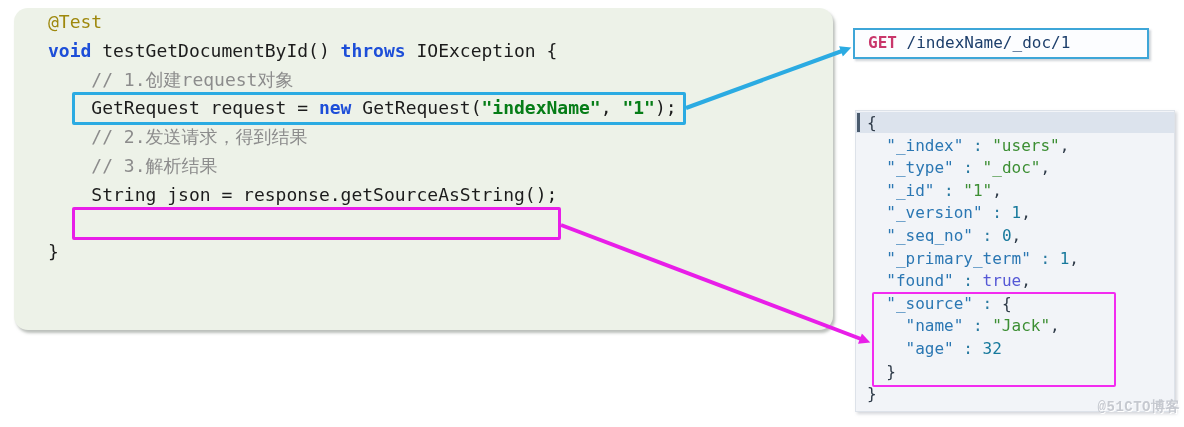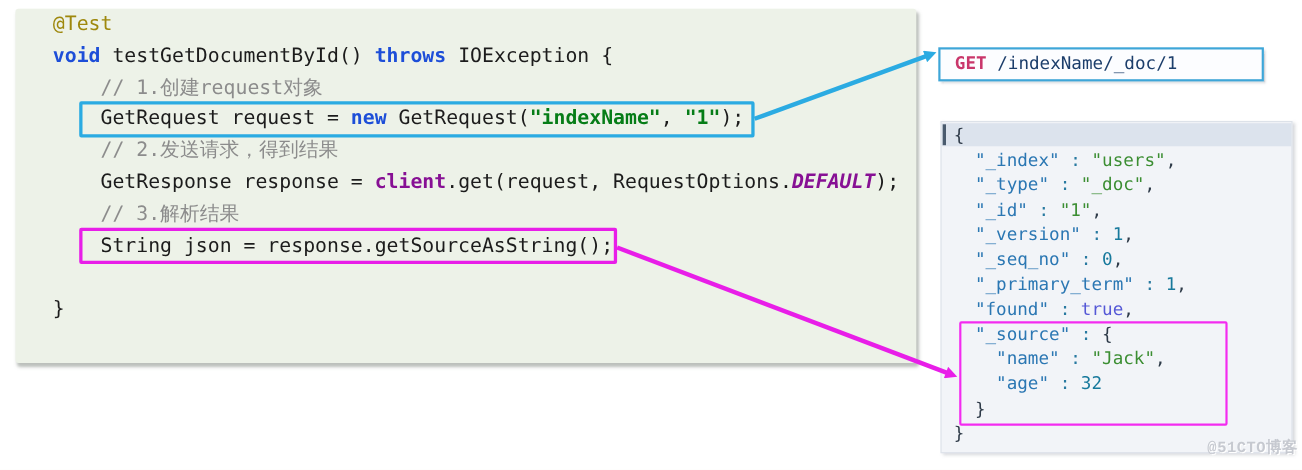--- a/index.html
+++ b/index.html
@@ -3,21 +3,21 @@
 <meta charset="utf-8">
 <style>
   * { margin:0; padding:0; box-sizing:border-box; }
   html,body { width:1184px; height:427px; background:#ffffff; overflow:hidden;
               font-family:"Liberation Sans", sans-serif; }
   #stage { position:relative; width:1184px; height:427px; }
 
   
   .code-panel {
     position:absolute; left:14px; top:8px; width:819px; height:322px;
-    background:#EDF2E8; border-radius:3px;
+    background:#EDF2E8; border-radius:14px;
     box-shadow:2px 3px 3px rgba(120,128,120,.5);
     padding:0 0 0 34px;
     font-family:"DejaVu Sans Mono", monospace;
     font-size:18px; line-height:28.8px; color:#1C1C1C;
   }
   .cl { white-space:pre; }
   .tk-ann  { color:#9E880D; }
   .tk-kw   { color:#1d4ed8; font-weight:bold; }
   .tk-str  { color:#067D17; font-weight:bold; }
   .tk-cm   { color:#8C8C8C; }
@@ -26,21 +26,21 @@
   .tk-pl   { color:#1C1C1C; }
 
   
   .hl-box { position:absolute; border-radius:2px; z-index:4; background:transparent; }
   .hl-cyan    { left:72px;  top:92px;  width:614px; height:33px; border:3px solid #2BABE2; }
   .hl-magenta { left:72px;  top:207px; width:489px; height:33px; border:3px solid #E81EE8; }
   .hl-source  { left:872px; top:292px; width:244px; height:95px; border:2px solid #F32BF0; z-index:5; }
 
   
   .request-box {
-    position:absolute; left:853px; top:43px; width:296px; height:31px;
+    position:absolute; left:853px; top:28px; width:296px; height:31px;
     background:#FCFDFF; border:2px solid #3EA6D8;
     box-shadow:2px 2px 2px rgba(150,160,170,.45);
     font-family:"DejaVu Sans Mono", monospace; font-size:16px; line-height:26px;
     padding-left:13px; z-index:2; white-space:pre;
   }
   .http-method { color:#C9366B; font-weight:bold; }
   .http-path   { color:#1C3E6B; }
 
   
   .response-box {
@@ -76,21 +76,20 @@
 
 <div id="stage">
 
   <div class="code-panel">
     <div>
         <div class="cl"><span class="tk-ann">@Test</span></div>
         <div class="cl"><span class="tk-kw">void</span><span class="tk-pl"> testGetDocumentById() </span><span class="tk-kw">throws</span><span class="tk-pl"> IOException {</span></div>
         <div class="cl"><span class="tk-pl">    </span><span class="tk-cm">// 1.创建request对象</span></div>
         <div class="cl"><span class="tk-pl">    GetRequest request = </span><span class="tk-kw">new</span><span class="tk-pl"> GetRequest(</span><span class="tk-str">"indexName"</span><span class="tk-pl">, </span><span class="tk-str">"1"</span><span class="tk-pl">);</span></div>
         <div class="cl"><span class="tk-pl">    </span><span class="tk-cm">// 2.发送请求，得到结果</span></div>
-        <div class="cl"><span class="tk-pl">    GetResponse response = </span><span class="tk-fld">client</span><span class="tk-pl">.get(request, RequestOptions.</span><span class="tk-sfld">DEFAULT</span><span class="tk-pl">);</span></div>
         <div class="cl"><span class="tk-pl">    </span><span class="tk-cm">// 3.解析结果</span></div>
         <div class="cl"><span class="tk-pl">    String json = response.getSourceAsString();</span></div>
         <div class="cl">&nbsp;</div>
         <div class="cl"><span class="tk-pl">}</span></div>
       </div>
   </div>
 
   <div class="hl-box hl-cyan"></div>
   <div class="hl-box hl-magenta"></div>
 

